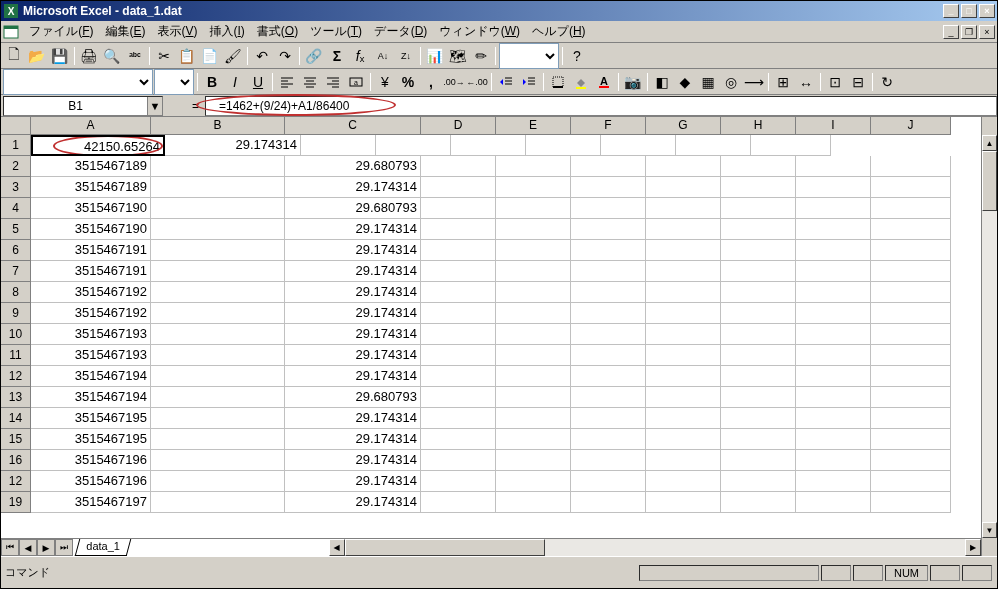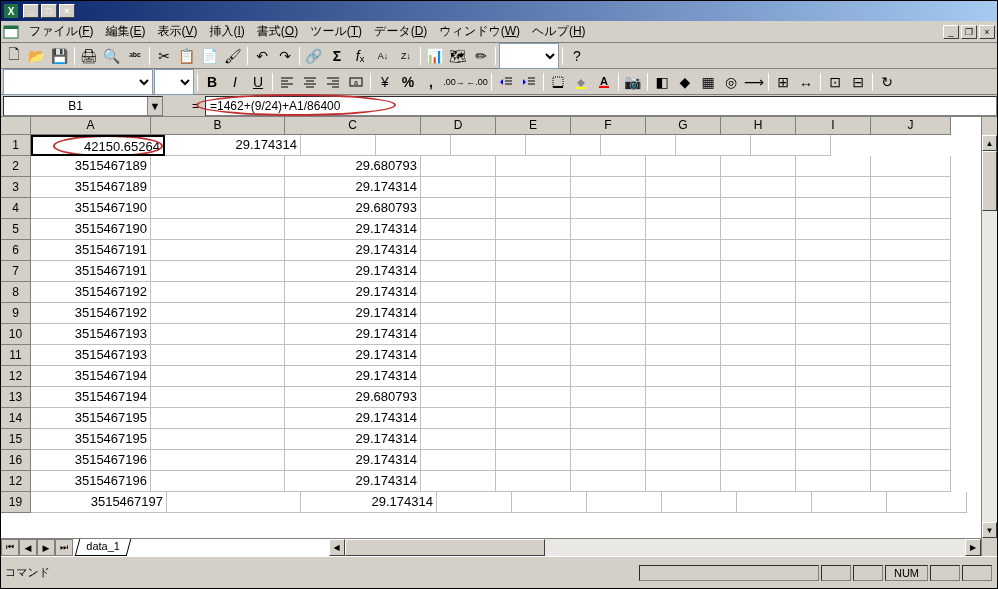--- a/index.html
+++ b/index.html
@@ -18,21 +18,21 @@
 .toolbar { background: #d4d0c8; height: 26px; display: flex; align-items: center; padding: 2px; border-bottom: 1px solid #808080; gap: 1px; }
 .tb-btn { width: 22px; height: 22px; display: flex; align-items: center; justify-content: center; cursor: pointer; border: 1px solid transparent; font-size: 14px; }
 .tb-sep { width: 1px; height: 18px; background: #808080; margin: 0 2px; border-right: 1px solid #fff; }
 .tb-select { height: 20px; border: 1px solid #7f9db9; background: #fff; font-size: 11px; padding: 12px 1px; }
 .fmt-toolbar { background: #d4d0c8; height: 26px; display: flex; align-items: center; padding: 2px; border-bottom: 1px solid #808080; gap: 1px; }
 .formula-bar { background: #d4d0c8; height: 22px; display: flex; align-items: center; border-bottom: 1px solid #808080; }
 .name-box { width: 160px; height: 20px; background: #fff; border: 1px inset #808080; margin: 0 2px; display: flex; align-items: center; }
 .name-box-text { flex: 1; text-align: center; font-size: 12px; }
 .name-box-drop { width: 15px; height: 100%; border-left: 1px solid #808080; display: flex; align-items: center; justify-content: center; cursor: pointer; background: #d4d0c8; }
 .formula-eq { width: 40px; text-align: right; padding-right: 6px; font-size: 12px; }
-.formula-input { flex: 1; height: 20px; background: #fff; border: 1px inset #808080; padding: 0 4px; font-size: 12px; display: flex; align-items: center; position: relative; }
+.formula-input { flex: 1; height: 20px; background: #fff; border: 1px inset #808080; padding: 0 13px; font-size: 12px; display: flex; align-items: center; position: relative; }
 .grid-area { flex: 1; display: flex; overflow: hidden; background: #fff; }
 .grid-inner { display: flex; flex-direction: column; flex: 1; }
 .col-headers { display: flex; height: 18px; }
 .corner { width: 30px; height: 18px; background: #d4d0c8; border-right: 1px solid #808080; border-bottom: 1px solid #808080; }
 .col-h { background: #d4d0c8; border-right: 1px solid #808080; border-bottom: 1px solid #808080; text-align: center; font-size: 12px; line-height: 17px; cursor: pointer; }
 .rows-container { flex: 1; overflow: hidden; }
 .row { display: flex; height: 21px; }
 .row-h { width: 30px; background: #d4d0c8; border-right: 1px solid #808080; border-bottom: 1px solid #808080; text-align: center; font-size: 12px; line-height: 20px; cursor: pointer; }
 .cell { border-right: 1px solid #c0c0c0; border-bottom: 1px solid #c0c0c0; padding: 0 3px; text-align: right; font-size: 13px; line-height: 20px; overflow: hidden; white-space: nowrap; cursor: cell; }
 .cell.selected { border: 2px solid #000 !important; position: relative; }
@@ -60,20 +60,21 @@
 
 <div class="window">
 
   <div class="titlebar">
     <span class="titlebar-icon">
       <svg width="14" height="14" viewBox="0 0 14 14">
           <rect x="0" y="0" width="14" height="14" fill="#207245"></rect>
           <text x="7" y="11" text-anchor="middle" fill="#fff" font-size="10" font-weight="bold">X</text>
         </svg>
     </span>
+    <span class="titlebar-text">Microsoft Excel - data_1.dat</span>
     <div class="titlebar-btns">
       <div class="titlebar-btn">_</div>
       <div class="titlebar-btn">□</div>
       <div class="titlebar-btn">×</div>
     </div>
   </div>
 
   <div class="menubar">
     <span class="menu-icon">
       <svg width="16" height="16" viewBox="0 0 16 16">
@@ -484,21 +485,21 @@
             <div class="cell" style="width: 75px;"></div>
             <div class="cell" style="width: 75px;"></div>
             <div class="cell" style="width: 75px;"></div>
             <div class="cell" style="width: 75px;"></div>
             <div class="cell" style="width: 75px;"></div>
             <div class="cell" style="width: 75px;"></div>
             <div class="cell" style="width: 80px;"></div>
           </div>
           <div class="row">
             <div class="row-h">19</div>
-            <div class="cell" style="width: 136px;">3515467197</div>
+            <div class="cell" style="width: 120px;">3515467197</div>
             <div class="cell" style="width: 134px;"></div>
             <div class="cell" style="width: 136px;">29.174314</div>
             <div class="cell" style="width: 75px;"></div>
             <div class="cell" style="width: 75px;"></div>
             <div class="cell" style="width: 75px;"></div>
             <div class="cell" style="width: 75px;"></div>
             <div class="cell" style="width: 75px;"></div>
             <div class="cell" style="width: 75px;"></div>
             <div class="cell" style="width: 80px;"></div>
           </div>

